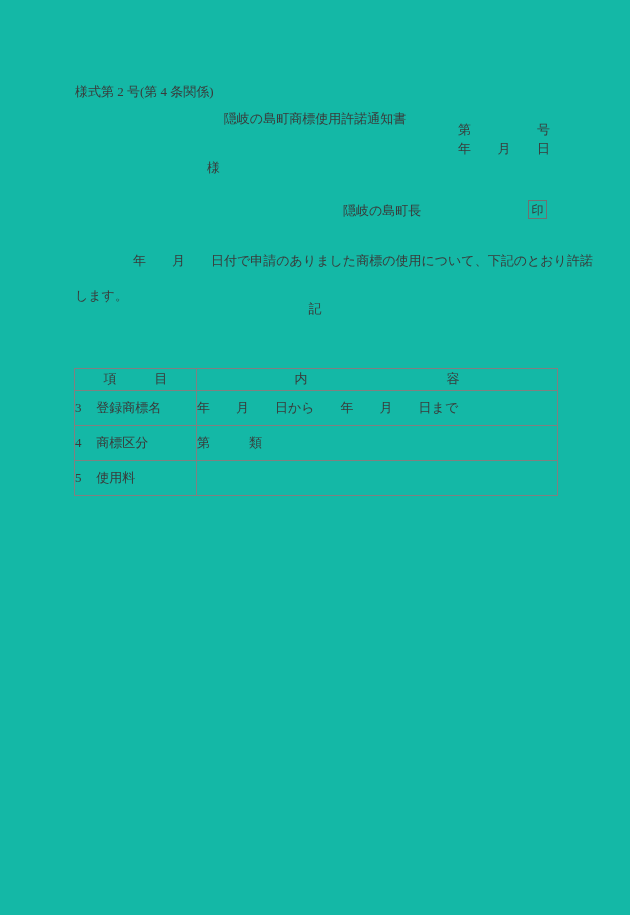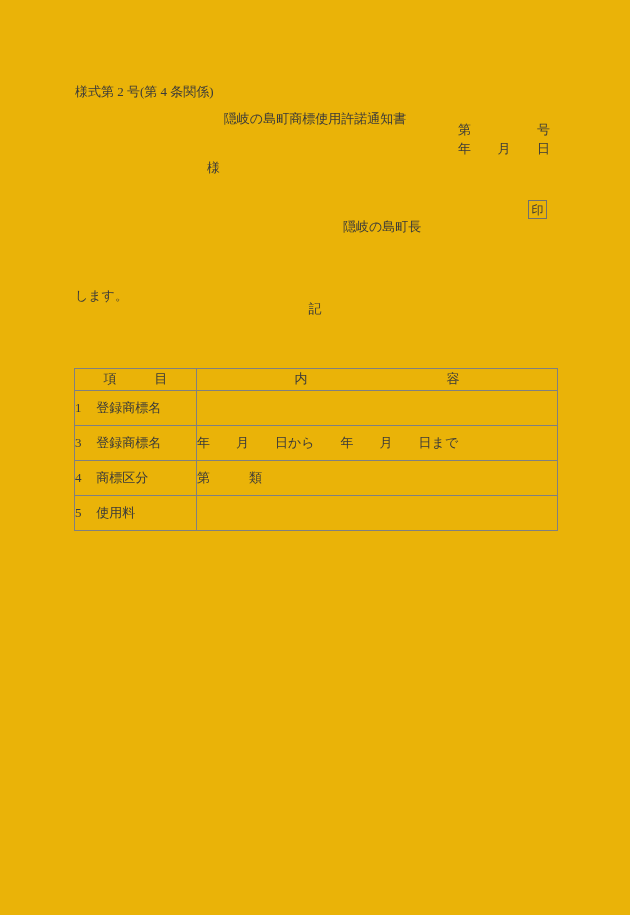--- a/index.html
+++ b/index.html
@@ -5,21 +5,21 @@
   * { margin: 0; padding: 0; box-sizing: border-box; }
   html, body { background: #ffffff; }
   body {
     width: 630px; height: 915px;
     font-family: "Liberation Serif", "DejaVu Serif", serif;
     color: #3a3a3a;
   }
   .page {
     position: relative;
     width: 630px; height: 915px;
-    background: #eab308;
+    background: #14b8a6;
     overflow: hidden;
     font-size: 13px;
     line-height: 1.25;
   }
   .abs { position: absolute; white-space: nowrap; }
   .center { text-align: center; margin-top: 9px; }
   .between { display: flex; justify-content: space-between; }
   .seal-box {
     width: 19px; height: 19px;
     border: 1px solid #707070;
@@ -73,24 +73,25 @@
   </div>
 
   <div class="abs between" style="left:458px; top:141px; width:92px;">
     <span>年</span>
     <span>月</span>
     <span>日</span>
   </div>
 
   <div class="abs" style="left:207px; top:160px;">様</div>
 
-  <div class="abs" style="left:343px; top:203px;margin-top:16px;">隠岐の島町長</div>
+  <div class="abs" style="left:343px; top:203px;">隠岐の島町長</div>
 
   <div class="abs seal-box" style="left:528px; top:200px;">印</div>
 
+  <div class="abs" style="left:75px; top:253px; text-indent:58px;">年　　月　　日付で申請のありました商標の使用について、下記のとおり許諾</div>
 
   <div class="abs" style="left:75px; top:289px;font-family:Liberation Mono, monospace;">します。</div>
 
   <div class="abs center" style="left:0; top:292px; width:630px;">記</div>
 
   <table class="permit-table">
     <tbody>
         <tr class="hrow">
       <th class="col-item">
         <span class="spread" style="width:64px;">
@@ -99,29 +100,20 @@
         </span>
       </th>
       <th class="col-content">
         <span class="spread" style="width:165px;">
           <span>内</span>
           <span>容</span>
         </span>
       </th>
     </tr>
 
-    <tr class="rrow">
-      <td class="item-cell">
-        <span class="no">1</span>
-        <span>登録商標名</span>
-      </td>
-      <td>
-        <span></span>
-      </td>
-    </tr>
 
 
     <tr class="rrow">
       <td class="item-cell">
         <span class="no">3</span>
         <span>登録商標名</span>
       </td>
       <td class="pl-49">
         <span>年　　月　　日から　　年　　月　　日まで</span>
       </td>

